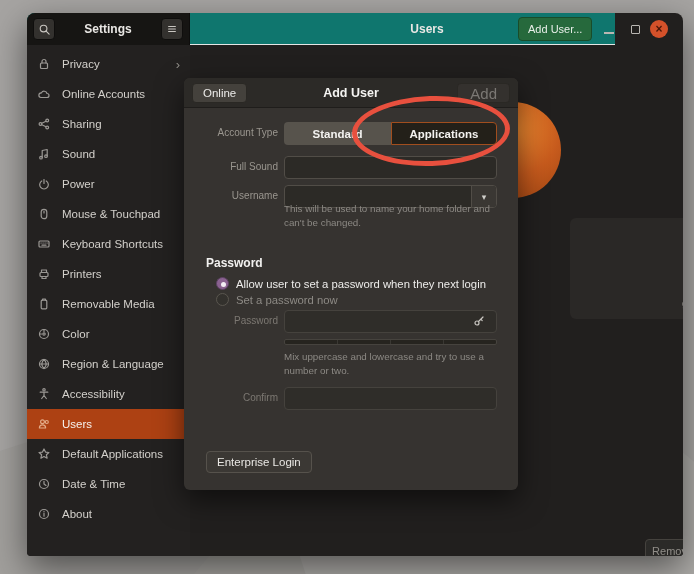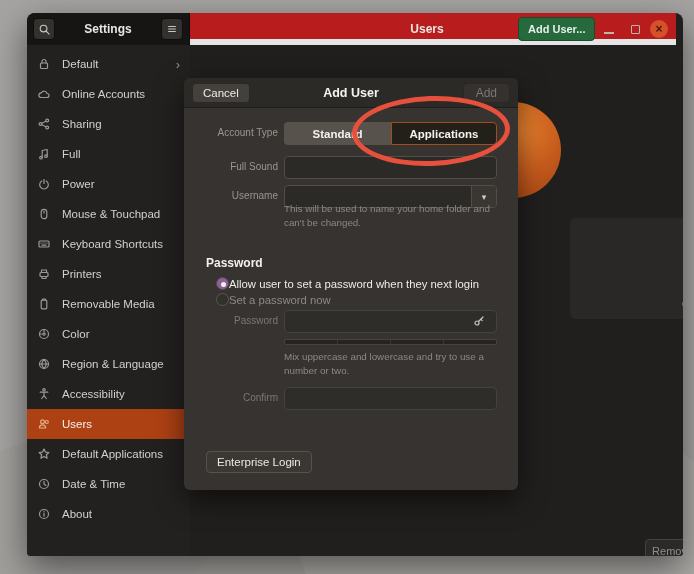--- a/index.html
+++ b/index.html
@@ -12,35 +12,35 @@
     background:#b0aeab; transform:rotate(40deg); opacity:.55; }
   .wp2 { position:absolute; left:-120px; top:430px; width:420px; height:320px;
     background:#9b9996; transform:rotate(-18deg); opacity:.5; }
 
   
   .window { position:absolute; left:27px; top:13px; width:656px; height:543px;
     border-radius:8px 8px 4px 4px; overflow:hidden; z-index:2;
     box-shadow:0 12px 34px rgba(0,0,0,.5); background:#211f1e; }
 
   
-  .headerbar { position:absolute; left:0; top:0; width:649px; height:32px;
-    background:#b91c1c; border-bottom:6px solid #e5e5e5; }
+  .headerbar { position:absolute; left:0; top:0; width:588px; height:32px;
+    background:#0f766e; border-bottom:1px solid #e5e5e5; }
   .hb-left { position:absolute; left:0; top:0; width:163px; height:32px;
     background:#161513; border-right:1px solid #0e0d0c; }
   .sq-btn { position:absolute; width:22px; height:22px; top:5px;
     background:#33312e; border:1px solid #0f0e0d; border-radius:4px;
     display:flex; align-items:center; justify-content:center; }
   .app-title { position:absolute; left:0; right:0; top:0; height:32px;
     display:flex; align-items:center; justify-content:center;
     color:#e9e7e4; font-size:12px; font-weight:bold; }
   .page-title { position:absolute; left:400px; top:0; height:32px; transform:translateX(-50%);
     display:flex; align-items:center; color:#e9e7e4; font-size:12px; font-weight:bold; }
   .add-user-btn { position:absolute; left:491px; top:4px; height:24px; padding:0 9px;
     background:#26693c; border:1px solid #194c2a; border-radius:4px;
-    color:#e8efe9; font-size:11px; display:flex; align-items:center;font-weight:bold; }
+    color:#e8efe9; font-size:11px; display:flex; align-items:center; }
   .min-glyph { position:absolute; left:577px; top:19px; width:10px; height:2px; background:#b9b6b2; }
   .max-glyph { position:absolute; left:604px; top:12px; width:9px; height:9px;
     border:1.5px solid #b9b6b2; border-radius:1px; }
   .close-btn { position:absolute; left:623px; top:7px; width:18px; height:18px;
     border-radius:50%; background:#d4512a; color:#4a1708; font-size:12px; font-weight:bold;
     display:flex; align-items:center; justify-content:center; line-height:1; }
 
   
   .sidebar { position:absolute; left:0; top:32px; width:163px; bottom:0;
     background:#232120; padding-top:4px; }
@@ -72,41 +72,41 @@
   .dlg-header { position:absolute; left:0; top:0; width:334px; height:30px;
     background:#2c2a27; border-bottom:1px solid #1f1d1b; border-radius:6px 6px 0 0; }
   .dlg-cancel { position:absolute; left:8px; top:5px; height:20px; padding:0 10px;
     background:#44413c; border:1px solid #2a2824; border-radius:4px;
     color:#ecebe9; font-size:11.5px; display:flex; align-items:center; }
   .dlg-title { position:absolute; left:0; right:0; top:0; height:30px;
     display:flex; align-items:center; justify-content:center;
     color:#f5f4f2; font-size:12.5px; font-weight:bold; }
   .dlg-add { position:absolute; right:8px; top:5px; height:20px; padding:0 12px;
     background:#34312e; border:1px solid #2a2824; border-radius:4px;
-    color:#7b7874; font-size:12px; display:flex; align-items:center; }
+    color:#7b7874; font-size:15px; display:flex; align-items:center; }
   .frow-label { position:absolute; width:86px; text-align:right; color:#9a968f; font-size:10px; }
   .frow-label.dim { color:#7c7872; }
   .entry { position:absolute; left:100px; width:213px; height:23px;
     background:#2c2a26; border:1px solid #514d47; border-radius:4px;
     color:#e6e4e1; font-size:11.5px; padding:0 6px; outline:none;
     font-family:"Liberation Sans","DejaVu Sans",sans-serif; }
   .entry.dim { border-color:#45423d; background:#2f2d29; }
   .segmented { position:absolute; left:100px; top:44px; width:213px; height:23px; display:flex; }
   .seg-std { width:107px; background:#57534c; border-radius:4px 0 0 4px;
     color:#f3f2f0; font-size:11.5px; font-weight:bold;
     display:flex; align-items:center; justify-content:center;text-align:right; }
   .seg-adm { width:106px; background:#232019; border:1px solid #a14e1e; border-radius:0 4px 4px 0;
     color:#f3f2f0; font-size:11.5px; font-weight:bold;
     display:flex; align-items:center; justify-content:center; }
   .combo-arrow { position:absolute; left:287px; top:108px; width:25px; height:21px;
     background:#3a3733; border-radius:0 3px 3px 0; border-left:1px solid #514d47;
     display:flex; align-items:center; justify-content:center; color:#cfcdc9; font-size:9px; }
   .hint { position:absolute; left:100px; width:212px; color:#8c8984; font-size:9.8px; line-height:1.4; }
   .sect-title { position:absolute; left:22px; color:#f2f1ef; font-size:12px; font-weight:bold; }
-  .radio-row { position:absolute; left:32px; display:flex; align-items:center; gap:0; }
+  .radio-row { position:absolute; left:32px; display:flex; align-items:center; gap:7px; }
   .radio { width:13px; height:13px; border-radius:50%; flex:0 0 13px; position:relative; }
   .radio.on { background:#8a6290; border:1px solid #5d4263; }
   .radio.on::after { content:""; position:absolute; left:4px; top:4px; width:5px; height:5px;
     border-radius:50%; background:#f3eef4; }
   .radio.off { background:#33312d; border:1px solid #5a564f; }
   .radio-lbl1 { color:#edecea; font-size:11.3px; }
   .radio-lbl2 { color:#8d8a85; font-size:11.3px; }
   .strength { position:absolute; left:100px; top:261px; width:213px; height:6px;
     background:#26241f; border:1px solid #46433e; border-radius:2px; display:flex; }
   .strength i { flex:1; border-right:1px solid #3a3833; }
@@ -161,21 +161,21 @@
     <div class="max-glyph"></div>
     <div class="close-btn">×</div>
   </div>
 
   <div class="sidebar">
     <div class="sbitem">
       <svg class="ic ln" viewBox="0 0 14 14">
           <rect x="3.5" y="6" width="7" height="5.5" rx="1"></rect>
           <path d="M5 6V4.5a2 2 0 0 1 4 0V6"></path>
         </svg>
-      <span>Default</span>
+      <span>Privacy</span>
       <span class="chev">›</span>
     </div>
     <div class="sbitem">
       <svg class="ic ln" viewBox="0 0 14 14">
           <path d="M4 10.5a2.3 2.3 0 0 1 .4-4.6A3 3 0 0 1 10 6.5a2 2 0 0 1 0 4z"></path>
         </svg>
       <span>Online Accounts</span>
     </div>
     <div class="sbitem">
       <svg class="ic ln" viewBox="0 0 14 14">
@@ -185,21 +185,21 @@
           <path d="M4.8 6.3l4.2-2.1M4.8 7.7l4.2 2.1"></path>
         </svg>
       <span>Sharing</span>
     </div>
     <div class="sbitem">
       <svg class="ic ln" viewBox="0 0 14 14">
           <path d="M5.2 10.5V3.5l5-1v6.5"></path>
           <circle cx="4" cy="10.7" r="1.3"></circle>
           <circle cx="9" cy="9.2" r="1.3"></circle>
         </svg>
-      <span>Full</span>
+      <span>Sound</span>
     </div>
     <div class="sbitem">
       <svg class="ic ln" viewBox="0 0 14 14">
           <path d="M4.8 4a4.3 4.3 0 1 0 4.4 0"></path>
           <path d="M7 2.5v4"></path>
         </svg>
       <span>Power</span>
     </div>
     <div class="sbitem">
       <svg class="ic ln" viewBox="0 0 14 14">
@@ -276,21 +276,21 @@
       <svg class="ic ln" viewBox="0 0 14 14">
           <circle cx="7" cy="7" r="4.5"></circle>
           <path d="M7 6.2v3M7 4.4v.2"></path>
         </svg>
       <span>About</span>
     </div>
   </div>
 
   <div class="dialog">
     <div class="dlg-header">
-      <div class="dlg-cancel">Cancel</div>
+      <div class="dlg-cancel">Online</div>
       <div class="dlg-title">Add User</div>
       <div class="dlg-add">Add</div>
     </div>
 
     <div class="frow-label" style="left:8px; top:49px;">Account Type</div>
     <div class="segmented">
       <div class="seg-std">Standard</div>
       <div class="seg-adm">Applications</div>
     </div>
 

